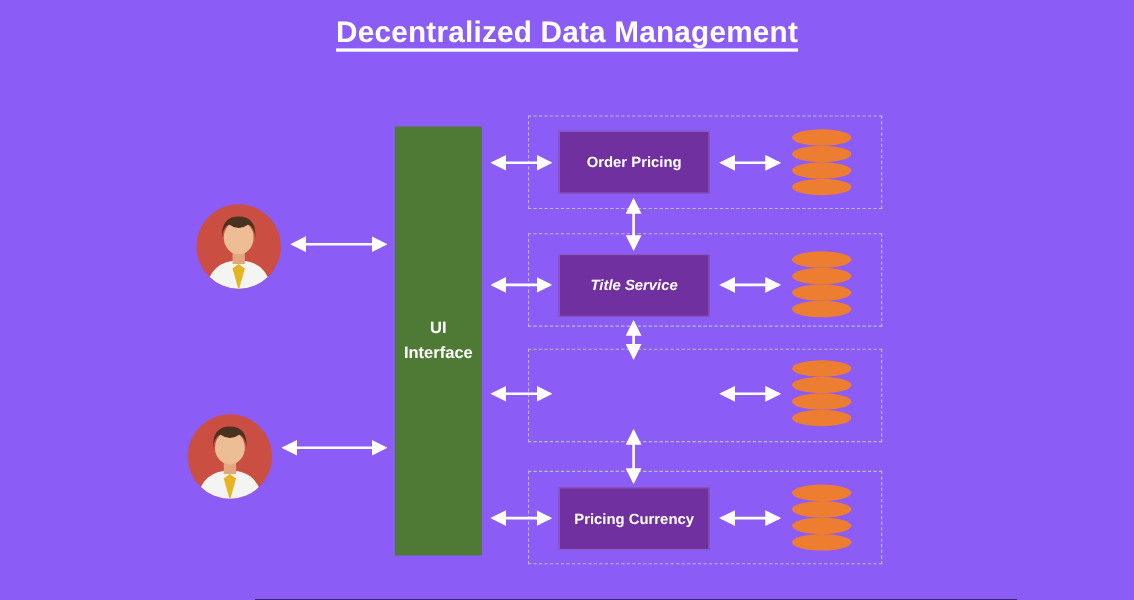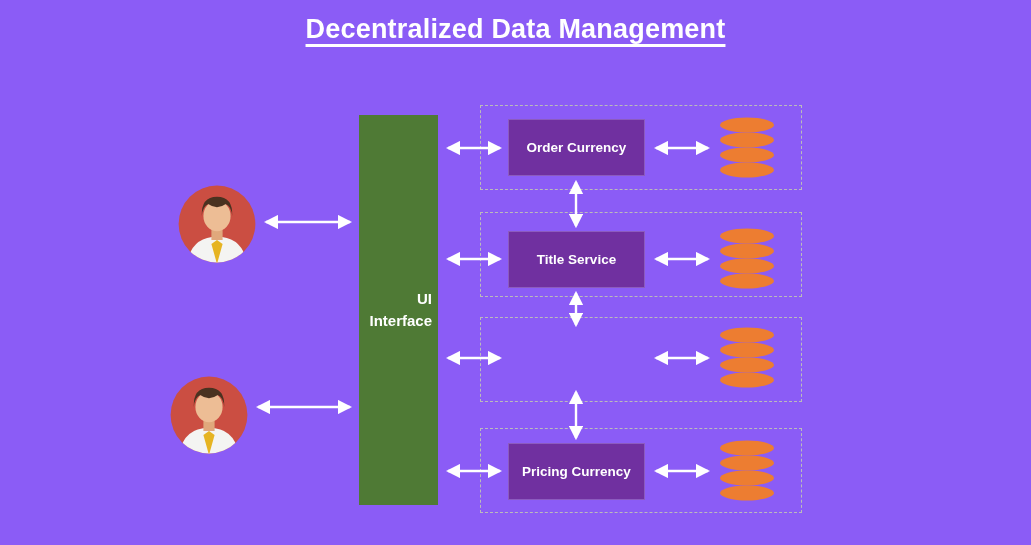--- a/index.html
+++ b/index.html
@@ -35,21 +35,21 @@
     top: 115px;
     width: 79px;
     height: 390px;
     background: #4f7a35;
     color: #ffffff;
     font-size: 15px;
     font-weight: bold;
     display: flex;
     align-items: center;
     justify-content: center;
-    text-align: right;
+    text-align: center;
     padding: 0 6px;
     box-sizing: border-box;
     line-height: 1.5;
   }
   .dashed-box {
     position: absolute;
     left: 480px;
     width: 322px;
     height: 85px;
     border: 1px dashed #bbbbbb;
@@ -128,22 +128,22 @@
     </g>
   </svg>
 
   <div class="ui-box">UI Interface</div>
 
   <div class="dashed-box" style="top:105px;"></div>
   <div class="dashed-box" style="top:212px;"></div>
   <div class="dashed-box" style="top:317px;"></div>
   <div class="dashed-box" style="top:428px;"></div>
 
-  <div class="service-box" style="top:119px;">Order Currency</div>
-  <div class="service-box" style="top:231px;">Title Service</div>
+  <div class="service-box" style="top:119px;">Order Pricing</div>
+  <div class="service-box" style="top:231px;font-style:italic;">Title Service</div>
   <div class="service-box" style="top:443px;">Pricing Currency</div>
 
   <svg class="db-icon" style="top:117px;" viewBox="0 0 58 62">
     <g fill="#ed7d31">
       <ellipse cx="29" cy="8" rx="27" ry="7.5"></ellipse>
       <ellipse cx="29" cy="23" rx="27" ry="7.5"></ellipse>
       <ellipse cx="29" cy="38" rx="27" ry="7.5"></ellipse>
       <ellipse cx="29" cy="53" rx="27" ry="7.5"></ellipse>
     </g>
   </svg>

